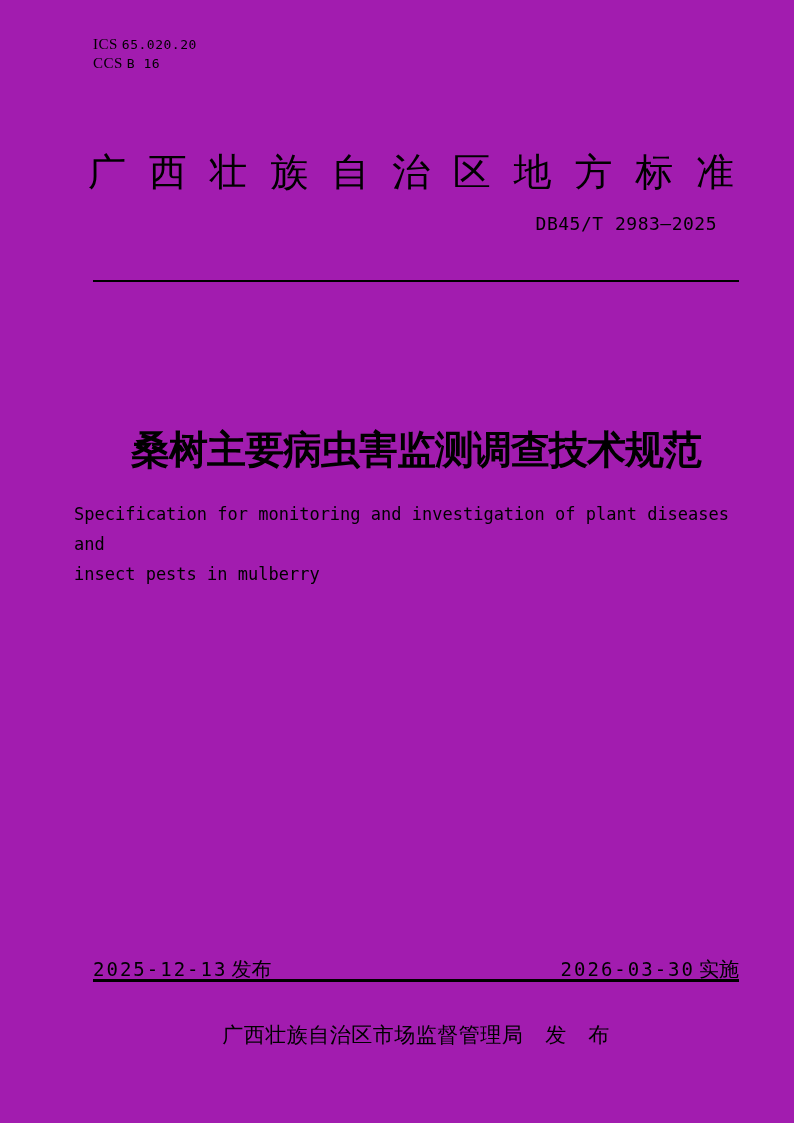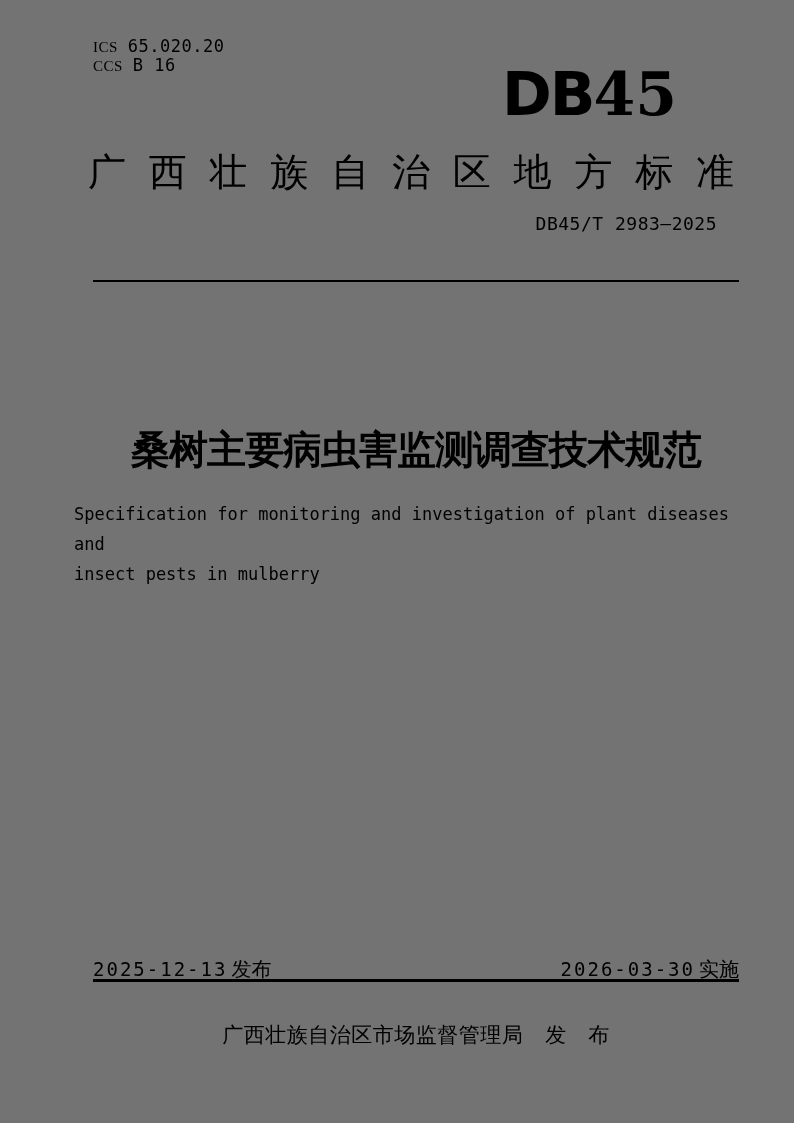--- a/index.html
+++ b/index.html
@@ -4,43 +4,43 @@
 <style>
   html, body {
     margin: 0;
     padding: 0;
     background: #ffffff;
   }
   .page {
     position: relative;
     width: 794px;
     height: 1123px;
-    background: #737373;
+    background: #a21caf;
     color: #000000;
     font-family: "Liberation Sans", sans-serif;
     overflow: hidden;
   }
   
   .meta-row {
     position: absolute;
     left: 93px;
     display: flex;
     align-items: baseline;
   }
   .meta-row.ics { top: 36px; }
   .meta-row.ccs { top: 55px; }
   .meta-label {
     font-family: "Liberation Serif", serif;
     font-size: 15px;
     letter-spacing: 0.5px;
   }
   .meta-value {
     font-family: "DejaVu Sans Mono", monospace;
-    font-size: 17px;
-    margin-left: 10px;
+    font-size: 13px;
+    margin-left: 4px;
     letter-spacing: 0.5px;
   }
   
   .logo {
     position: absolute;
     top: 64px;
     right: 117px;
     line-height: 1;
     white-space: nowrap;
   }
@@ -155,23 +155,20 @@
   <div class="meta-row ics">
     <span class="meta-label">ICS</span>
     <span class="meta-value">65.020.20</span>
   </div>
 
   <div class="meta-row ccs">
     <span class="meta-label">CCS</span>
     <span class="meta-value">B 16</span>
   </div>
 
-  <div class="logo">
-    <span class="db">DB</span><span class="num">45</span>
-  </div>
 
   <div class="standard-name">广西壮族自治区地方标准</div>
 
   <div class="standard-number">DB45/T 2983—2025</div>
 
   <div class="rule top"></div>
 
   <div class="doc-title">桑树主要病虫害监测调查技术规范</div>
 
   <div class="doc-title-en">

